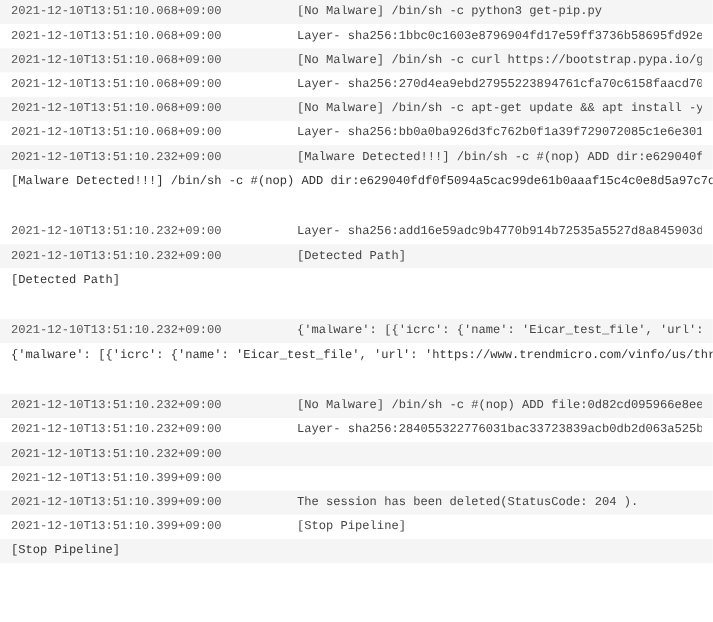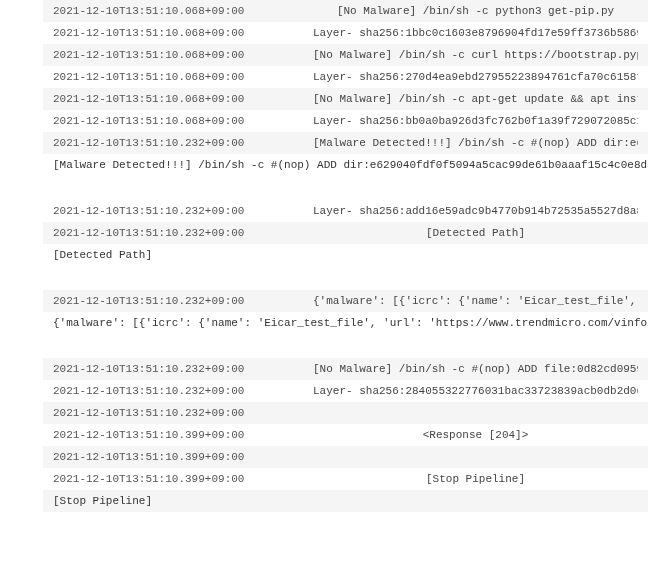--- a/index.html
+++ b/index.html
@@ -10,21 +10,20 @@
     body {
       font-family: "Courier New", Consolas, monospace;
       font-size: 11px;
       background: #ffffff;
       color: #333;
       width: 648px;
       overflow: hidden;
     }
     .log-container {
       width: 100%;
-      padding-left: 43px;
     }
     .log-row {
       display: flex;
       padding: 5px 10px;
       white-space: nowrap;
       overflow: hidden;
     }
     .log-row.even {
       background: #f5f5f5;
     }
@@ -33,21 +32,20 @@
     }
     .ts {
       width: 260px;
       flex-shrink: 0;
       color: #555;
     }
     .msg {
       flex: 1;
       color: #444;
       overflow: hidden;
-      text-align: center;
     }
     .wrap-row {
       display: block;
       padding: 5px 10px;
       white-space: nowrap;
       overflow: hidden;
     }
     .wrap-row.even {
       background: #f5f5f5;
     }
@@ -115,23 +113,23 @@
     </div>
     <div class="log-row odd">
       <span class="ts">2021-12-10T13:51:10.232+09:00</span>
       <span class="msg">Layer- sha256:284055322776031bac33723839acb0db2d063a525ba4fa</span>
     </div>
     <div class="log-row even">
       <span class="ts">2021-12-10T13:51:10.232+09:00</span>
     </div>
     <div class="log-row odd">
       <span class="ts">2021-12-10T13:51:10.399+09:00</span>
-      <span class="msg">&lt;Response [204]&gt;</span>
     </div>
     <div class="log-row even">
       <span class="ts">2021-12-10T13:51:10.399+09:00</span>
+      <span class="msg">The session has been deleted(StatusCode: 204 ).</span>
     </div>
     <div class="log-row odd">
       <span class="ts">2021-12-10T13:51:10.399+09:00</span>
       <span class="msg">[Stop Pipeline]</span>
     </div>
     <div class="wrap-row even"><span>[Stop Pipeline]</span></div>
   </div>
 
 </body></html>

